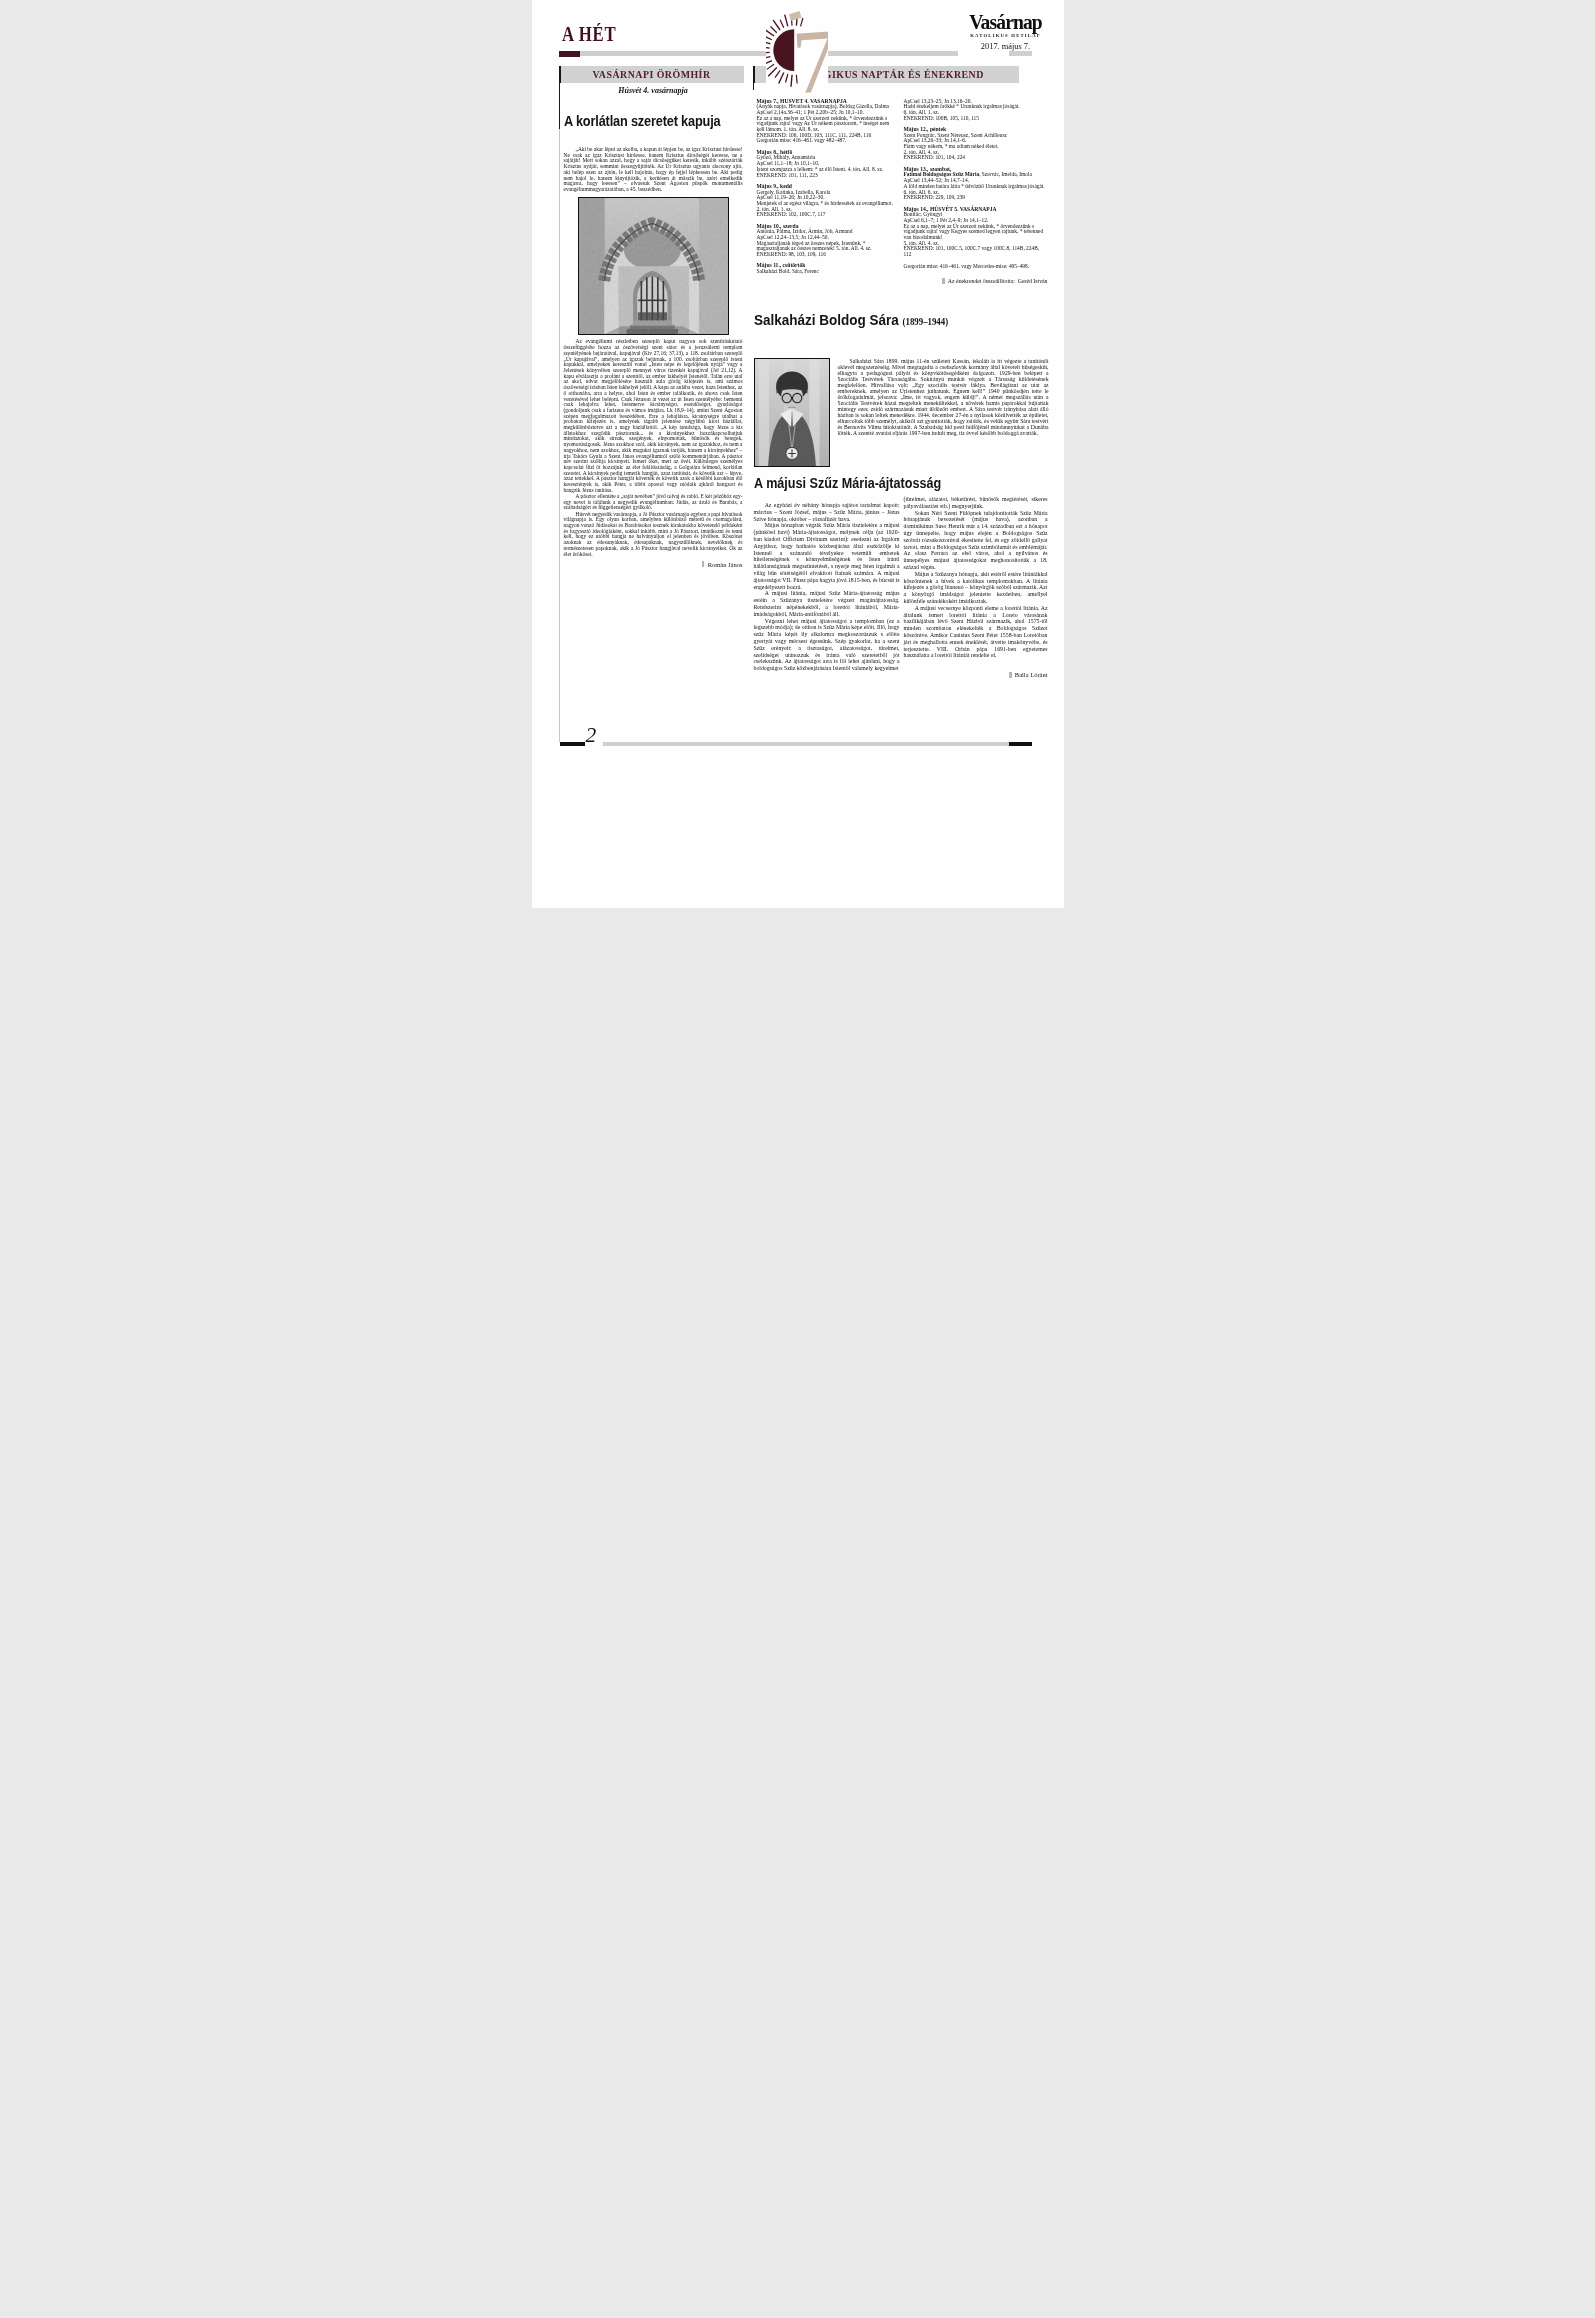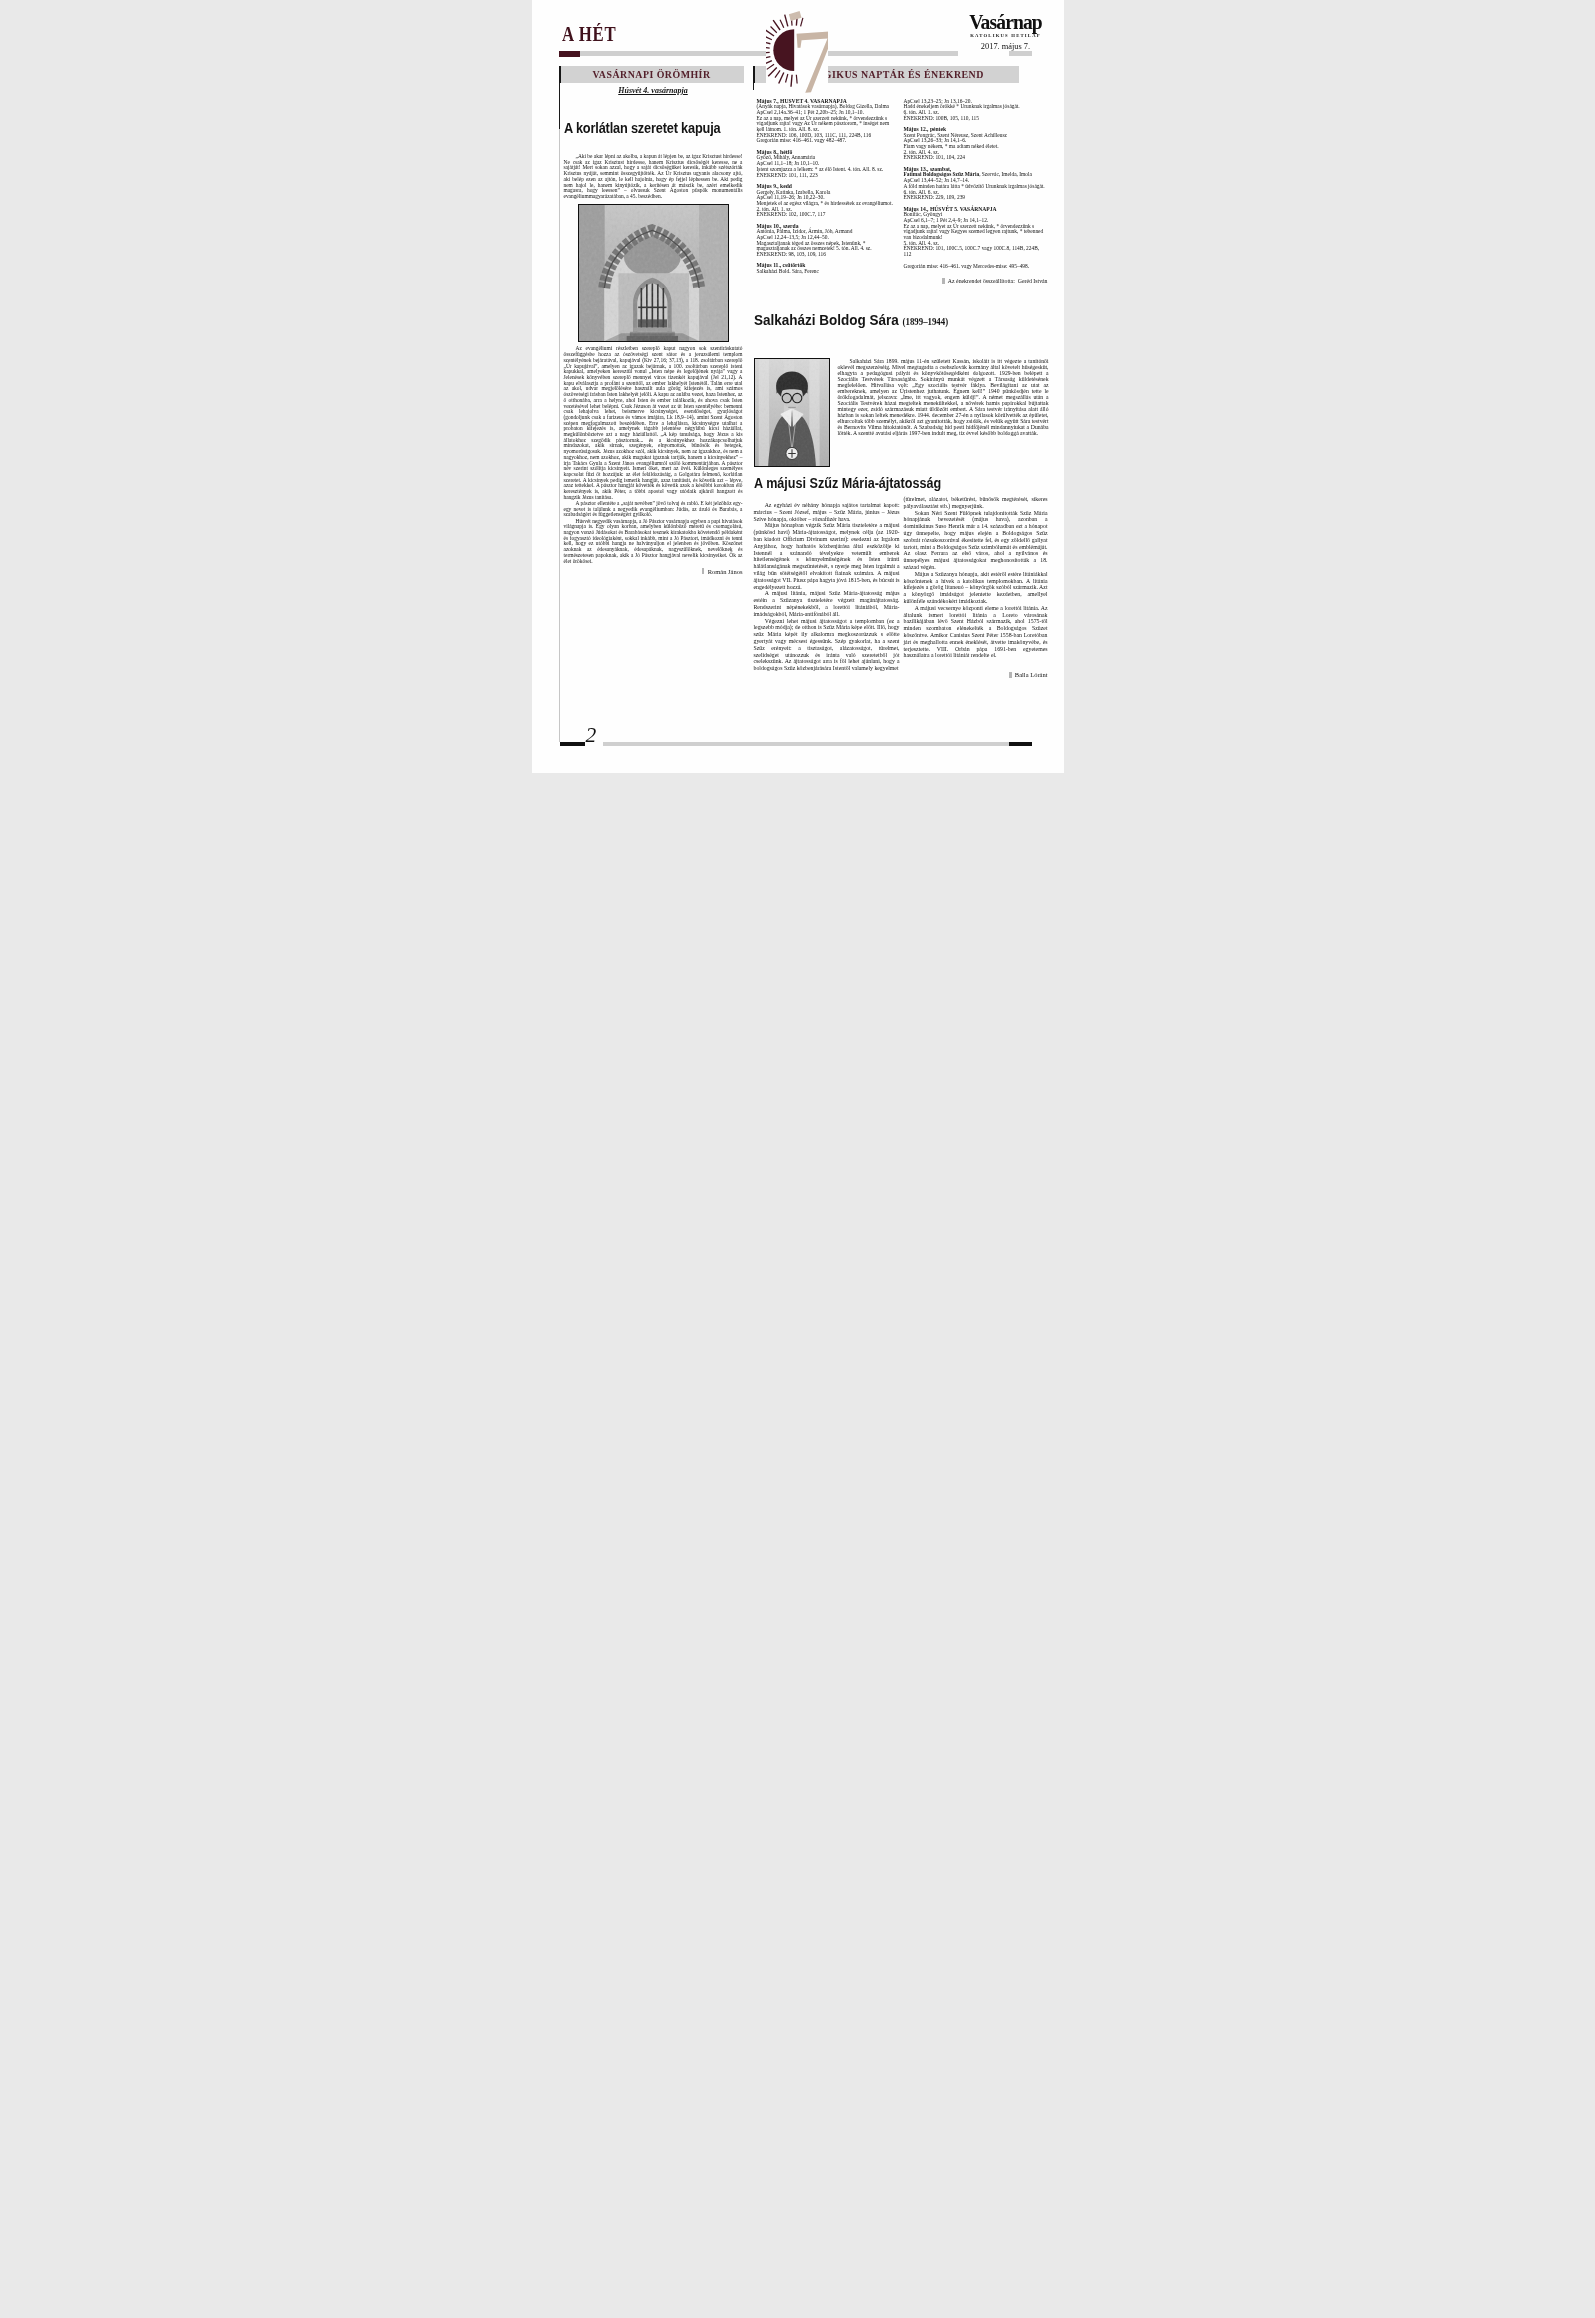--- a/index.html
+++ b/index.html
@@ -1,16 +1,16 @@
 <!DOCTYPE html>
 <html lang="hu" style="font-size:7.5px"><head>
 <meta charset="utf-8">
 <style>
   html,body{margin:0;padding:0;background:#e9e9e9;}
-  .page{position:relative;width:532px;height:773px;margin:0 auto;background:#fefefe;
+  .page{position:relative;width:532px;height:908px;margin:0 auto;background:#fefefe;
         font-family:"Liberation Serif",serif;color:#141414;overflow:hidden;}
   
   .kicker-head{position:absolute;left:30px;top:24px;font-weight:bold;font-size:21.5px;line-height:1;
         color:#40111c;letter-spacing:0.9px;transform:scaleX(.78);transform-origin:left top;}
   .rule-a{position:absolute;left:27px;top:51px;width:400px;height:5.1px;background:#cfcfcf;}
   .rule-b{position:absolute;left:477px;top:51px;width:23.4px;height:5.1px;background:#cfcfcf;z-index:4;}
   .maroon-block{position:absolute;left:27px;top:51px;width:21.5px;height:6px;background:#45131f;z-index:2;}
   .emblem{position:absolute;left:234px;top:5.6px;width:62px;height:93px;background:#fefefe;z-index:3;}
   .masthead{position:absolute;left:426px;top:14px;width:96px;height:52px;background:#fefefe;z-index:3;text-align:center;}
   .masthead .mtitle{font-weight:bold;font-size:19.6px;line-height:.95;letter-spacing:-0.9px;color:#101010;transform:scaleY(1.08);}
@@ -20,21 +20,21 @@
   .secbox{position:absolute;top:66px;height:17px;background:#d2d2d2;border-left:2.3px solid #161616;
         display:flex;align-items:center;justify-content:center;}
   .secbox .sectext{font-weight:bold;font-size:10.3px;color:#54202b;letter-spacing:0.5px;transform:scaleX(.96);white-space:nowrap;}
   .box-left{left:27px;width:183px;}
   .box-right{left:221px;width:264px;}
   .vbar-black{position:absolute;left:27px;top:83px;width:1.9px;height:47px;background:#1a1a1a;}
   .vbar-gray{position:absolute;left:27px;top:129px;width:1.9px;height:613px;background:#c6c6c6;}
   .vtick-right{position:absolute;left:221px;top:83px;width:1.9px;height:6.5px;background:#1a1a1a;}
   
   .article{position:absolute;left:32px;top:86px;width:179px;}
-  .art-kicker{font-style:italic;font-weight:bold;font-size:8px;text-align:center;line-height:9.3px;margin-bottom:26px;text-decoration:underline;}
+  .art-kicker{font-style:italic;font-weight:bold;font-size:8px;text-align:center;line-height:9.3px;margin-bottom:19px;}
   .art-title{font-family:"Liberation Sans",sans-serif;font-weight:bold;font-size:14.5px;line-height:14px;
         letter-spacing:-0.2px;transform:scaleX(.88);transform-origin:left center;white-space:nowrap;margin-bottom:18.7px;}
   .art-par{font-size:5.4px;line-height:5.7px;text-align:justify;text-indent:12px;margin:0 0 0.5px 0;}
   .art-photo{width:149px;height:136px;border:0.9px solid #101010;margin:4.7px auto 4.2px auto;display:block;}
   .byline{text-align:right;font-size:6.5px;margin-top:3.3px;}
   .marker{display:inline-block;width:2.3px;height:6px;background:#b5b5b5;margin-right:3.3px;vertical-align:-0.9px;}
   
   .cal-col{position:absolute;top:92px;font-size:5.4px;line-height:5.7px;}
   .cal-a{left:225px;width:140px;padding-top:6.5px;}
   .cal-b{left:372px;width:144px;padding-top:6.5px;}

